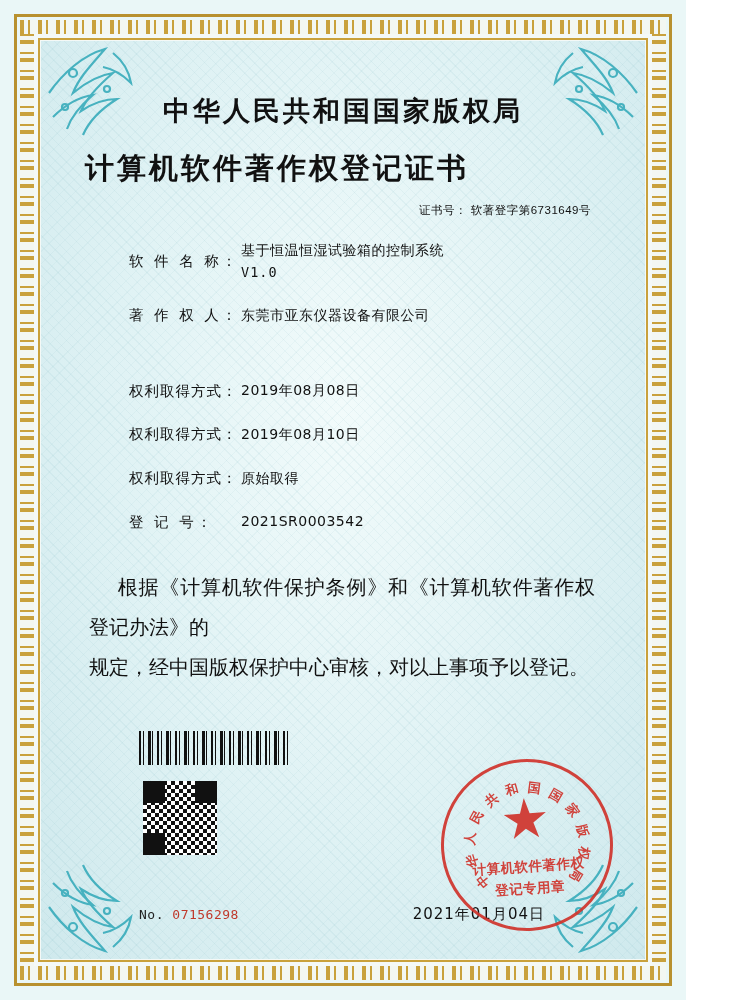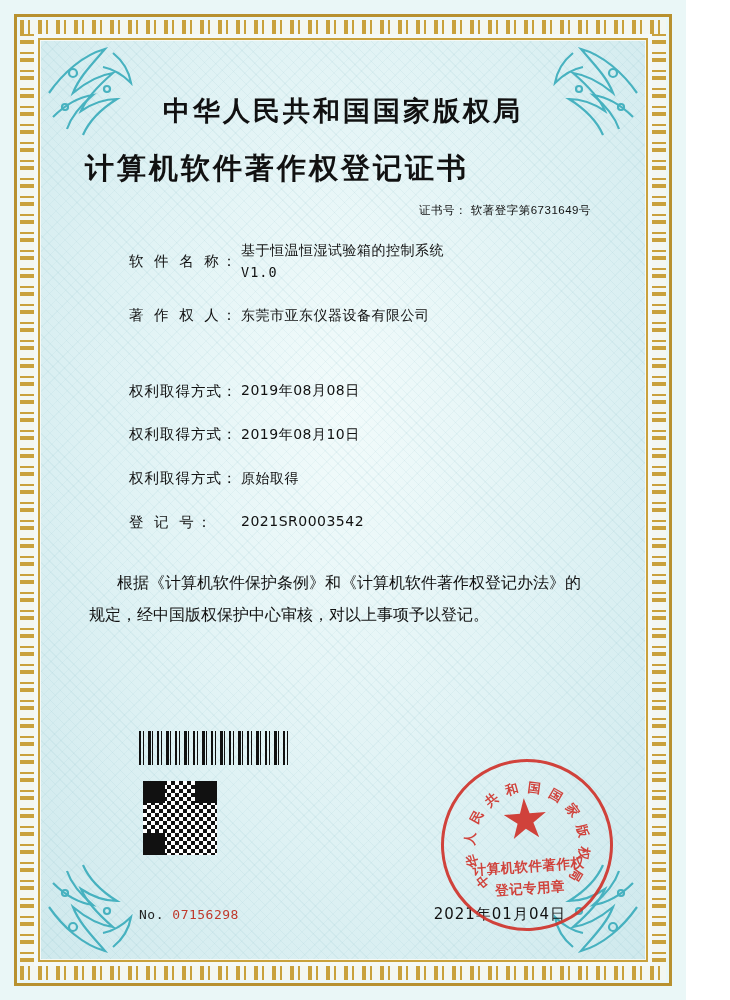--- a/index.html
+++ b/index.html
@@ -166,21 +166,21 @@
     letter-spacing: 1px;
   }
 
   .gap-lg { height: 48px; }
 
   .row-spaced { margin-bottom: 22px; }
 
   .statement {
     margin-top: 34px;
     padding: 0 6px 0 4px;
-    font-size: 16px;
+    font-size: 20px;
     line-height: 2.0;
     color: #111;
     text-align: justify;
     font-family: "DejaVu Sans", "Liberation Sans", sans-serif;
   }
   .statement .indent { display: inline-block; width: 28px; }
 
   
   .codes {
     position: absolute;
@@ -218,21 +218,21 @@
     top: 866px;
     font-family: "DejaVu Sans Mono", "Liberation Mono", monospace;
     font-size: 13px;
     color: #c0392b;
     letter-spacing: .5px;
   }
   .serial .no-prefix { color: #222; margin-top: 11px; }
 
   .issue-date {
     position: absolute;
-    right: 79px;
+    right: 100px;
     top: 864px;
     font-size: 15px;
     color: #111;
     font-family: "DejaVu Sans", "Liberation Sans", sans-serif;
     letter-spacing: 1px;
   }
 
   
   .seal {
     position: absolute;

